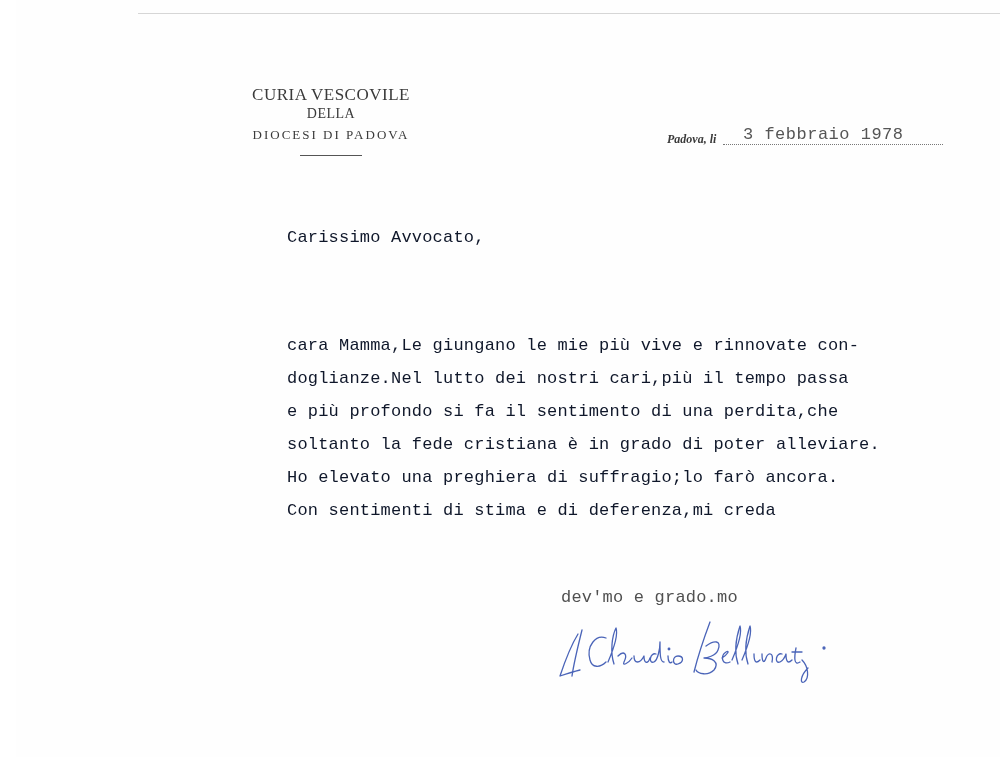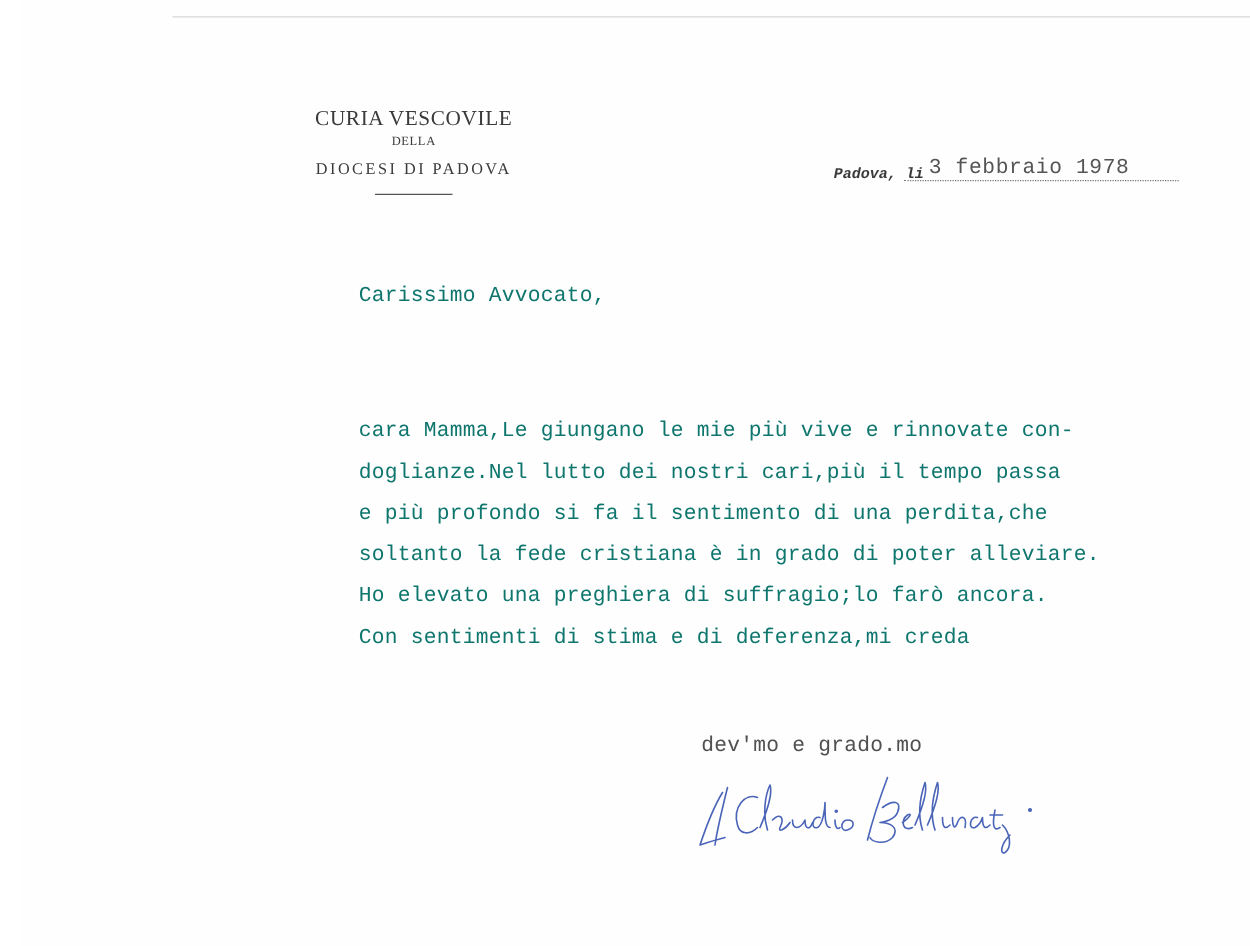--- a/index.html
+++ b/index.html
@@ -15,47 +15,47 @@
   .top-rule {
     position: absolute; left: 122px; top: 13px; width: 876px; height: 1px;
     background: #d6d6d6;
   }
   .letterhead {
     position: absolute; left: 185px; top: 84px; width: 260px;
     text-align: center; color: #3a3a3a;
     font-family: "Liberation Serif", "DejaVu Serif", serif;
   }
   .lh-line1 { font-size: 17px; letter-spacing: 0.5px; line-height: 22px; }
-  .lh-line2 { font-size: 10px; letter-spacing: 0.5px; line-height: 14px; margin-top: 1px; }
+  .lh-line2 { font-size: 14px; letter-spacing: 0.5px; line-height: 14px; margin-top: 1px; }
   .lh-line3 { font-size: 13px; letter-spacing: 2px; line-height: 26px; margin-top: 1px; }
   .lh-rule { width: 62px; height: 1px; background: #555; margin: 7px auto 0 auto; }
 
   .dateline {
     position: absolute; left: 651px; top: 124px; width: 280px; height: 24px;
     color: #3a3a3a;
   }
   .date-label {
     position: absolute; left: 0; top: 8px;
-    font-family: Liberation Mono, monospace;
+    font-family: Liberation Serif, serif;
     font-style: italic; font-weight: bold; font-size: 12px;
   }
   .date-dots {
     position: absolute; left: 56px; top: 20px; width: 220px; height: 0;
     border-bottom: 1px dotted #777;
   }
   .date-value {
     position: absolute; left: 76px; top: 1px;
     font-family: "Liberation Mono", "DejaVu Sans Mono", monospace;
     font-size: 17px; color: #555; letter-spacing: 0.5px;
   }
 
   .typed {
     position: absolute;
     font-family: "Liberation Mono", "DejaVu Sans Mono", monospace;
-    font-size: 17px; color: #0f766e;
+    font-size: 17px; color: #0f172a;
     white-space: pre; letter-spacing: 0.2px;
   }
   .salutation { left: 271px; top: 228px; }
   .body-line { left: 271px; }
 
   .closing { left: 545px; top: 588px; color: #505050; }
 
   .signature {
     position: absolute; left: 540px; top: 612px; width: 290px; height: 72px;
   }

